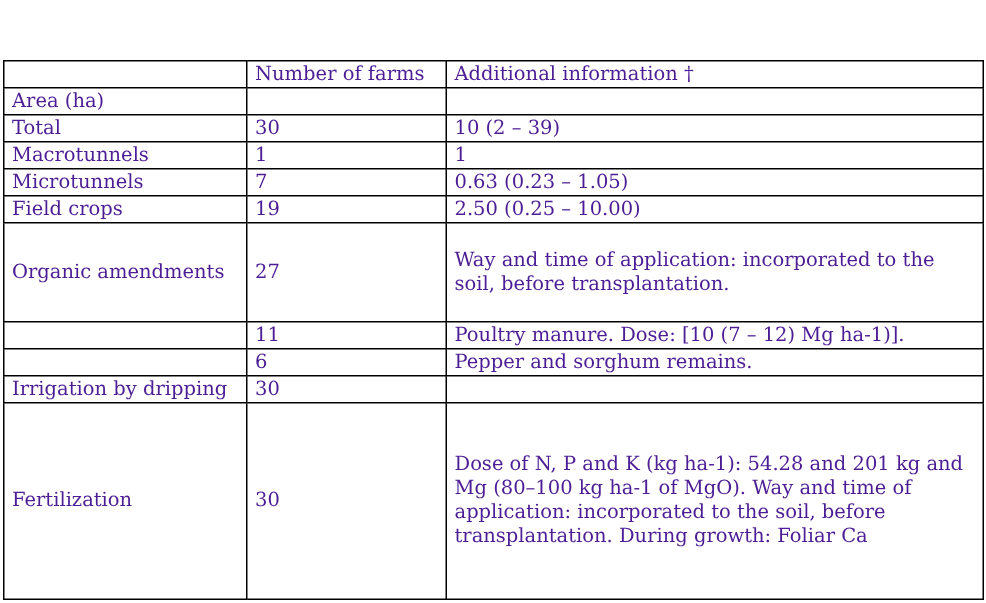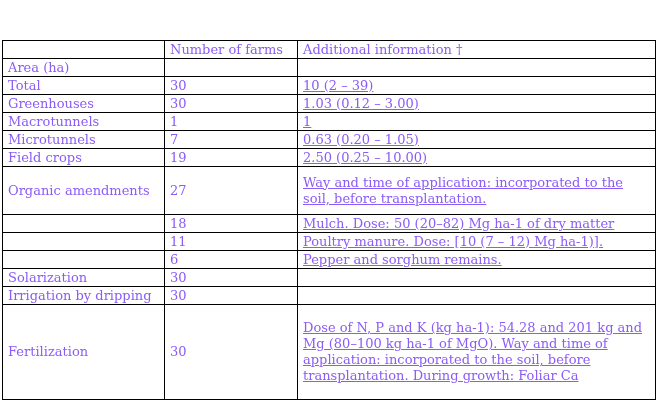--- a/index.html
+++ b/index.html
@@ -6,21 +6,21 @@
     margin: 0;
     padding: 0;
     background: #ffffff;
   }
   .canvas {
     position: relative;
     width: 657px;
     height: 402px;
     background: #ffffff;
     font-family: "DejaVu Serif", serif;
-    color: #8b5cf6;
+    color: #4c1d95;
     overflow: hidden;
   }
   table.survey {
     position: absolute;
     left: 2px;
     top: 40px;
     width: 653px;
     height: 360px;
     border-collapse: collapse;
     table-layout: fixed;
@@ -39,21 +39,21 @@
   tr.single { height: 18px; }
   th.corner {
     border-top: none;
     border-left: none;
     background: #ffffff;
   }
   td.farms {
     text-align: right;
     padding-right: 8px;
   }
-  td.info { padding-left: 5px; text-decoration: underline; }
+  td.info { padding-left: 5px; }
   td.info-right {
     text-align: right;
     padding-right: 4px;
   }
   td.v-top { vertical-align: top; }
 </style>
 </head>
 <body>
 
 <div class="canvas">
@@ -75,63 +75,48 @@
         <td>Area (ha)</td>
         <td class="farms"></td>
         <td class="info"></td>
       </tr>
       <tr class="single">
         <td>Total</td>
         <td class="farms">30</td>
         <td class="info">10 (2 – 39)</td>
       </tr>
       <tr class="single">
-        <td>Greenhouses</td>
-        <td class="farms">30</td>
-        <td class="info">1.03 (0.12 – 3.00)</td>
-      </tr>
-      <tr class="single">
         <td>Macrotunnels</td>
         <td class="farms">1</td>
         <td class="info info-right">1</td>
       </tr>
       <tr class="single">
         <td>Microtunnels</td>
         <td class="farms">7</td>
-        <td class="info">0.63 (0.20 – 1.05)</td>
+        <td class="info">0.63 (0.23 – 1.05)</td>
       </tr>
       <tr class="single">
         <td>Field crops</td>
         <td class="farms">19</td>
         <td class="info">2.50 (0.25 – 10.00)</td>
       </tr>
       <tr>
         <td class="v-top">Organic amendments</td>
         <td class="farms">27</td>
         <td class="info">Way and time of application: incorporated to the soil, before transplantation.</td>
       </tr>
       <tr class="single">
         <td></td>
-        <td class="farms">18</td>
-        <td class="info">Mulch. Dose: 50 (20–82) Mg ha-1 of dry matter</td>
-      </tr>
-      <tr class="single">
-        <td></td>
         <td class="farms">11</td>
         <td class="info">Poultry manure. Dose: [10 (7 – 12) Mg ha-1)].</td>
       </tr>
       <tr class="single">
         <td></td>
         <td class="farms">6</td>
         <td class="info">Pepper and sorghum remains.</td>
-      </tr>
-      <tr class="single">
-        <td>Solarization</td>
-        <td class="farms">30</td>
-        <td class="info"></td>
       </tr>
       <tr class="single">
         <td>Irrigation by dripping</td>
         <td class="farms">30</td>
         <td class="info"></td>
       </tr>
       <tr>
         <td>Fertilization</td>
         <td class="farms">30</td>
         <td class="info">Dose of N, P and K (kg ha-1): 54.28 and 201 kg and Mg (80–100 kg ha-1 of MgO). Way and time of application: incorporated to the soil, before transplantation. During growth: Foliar Ca</td>

